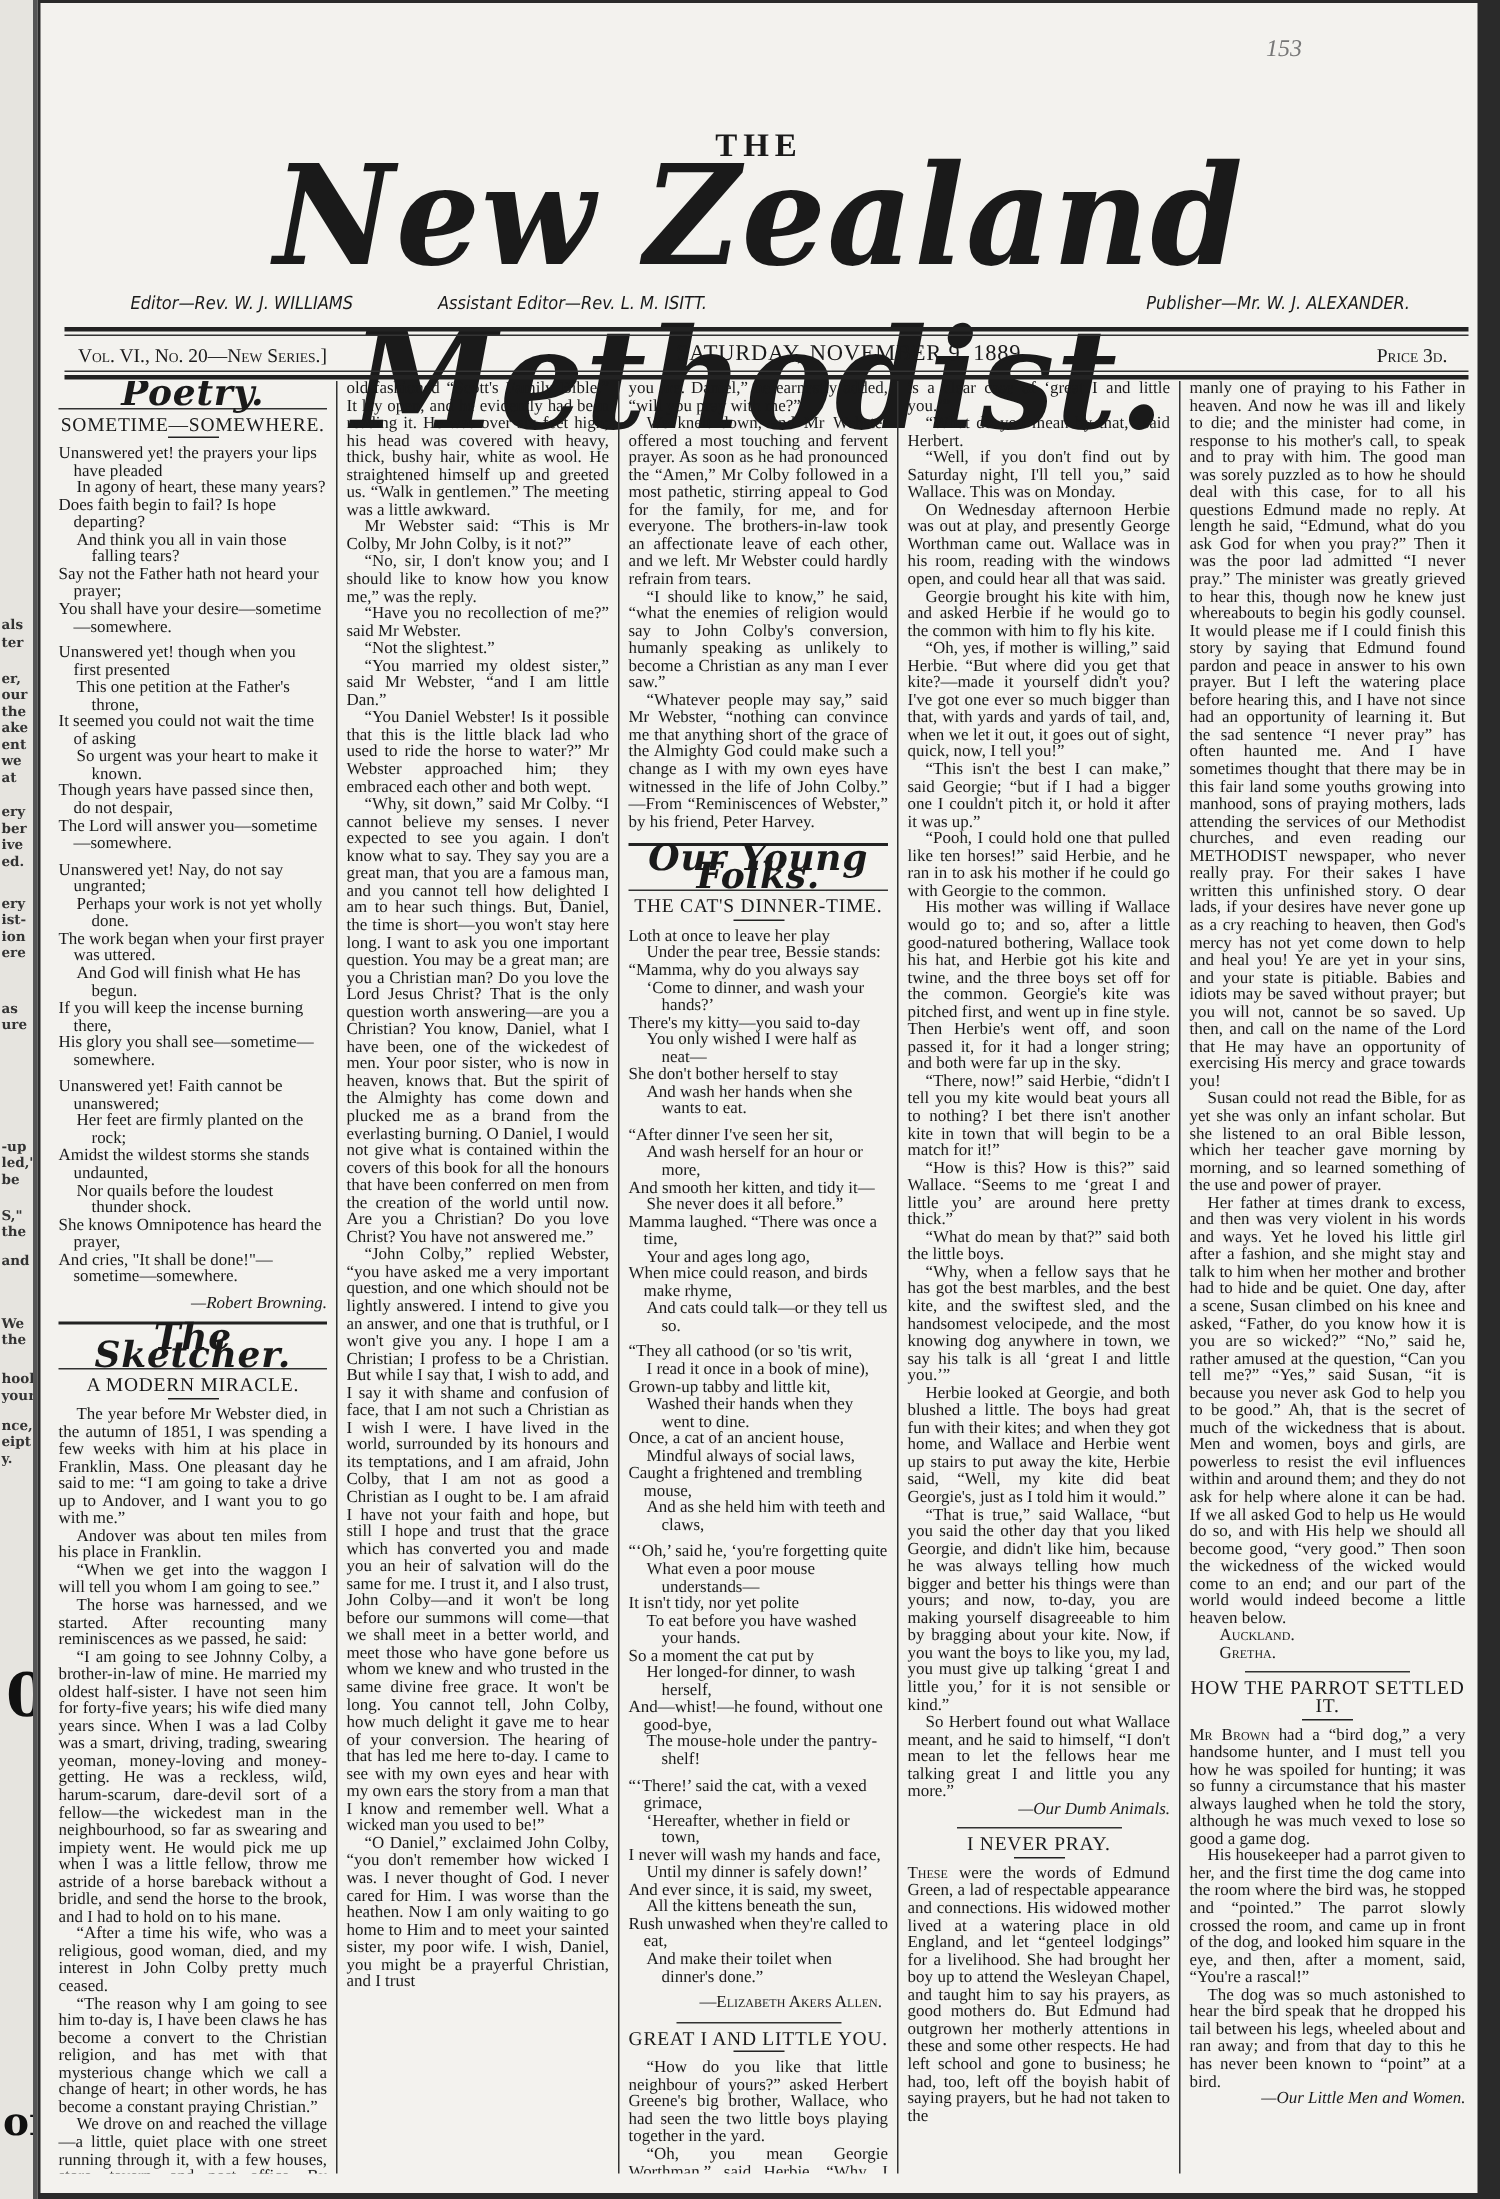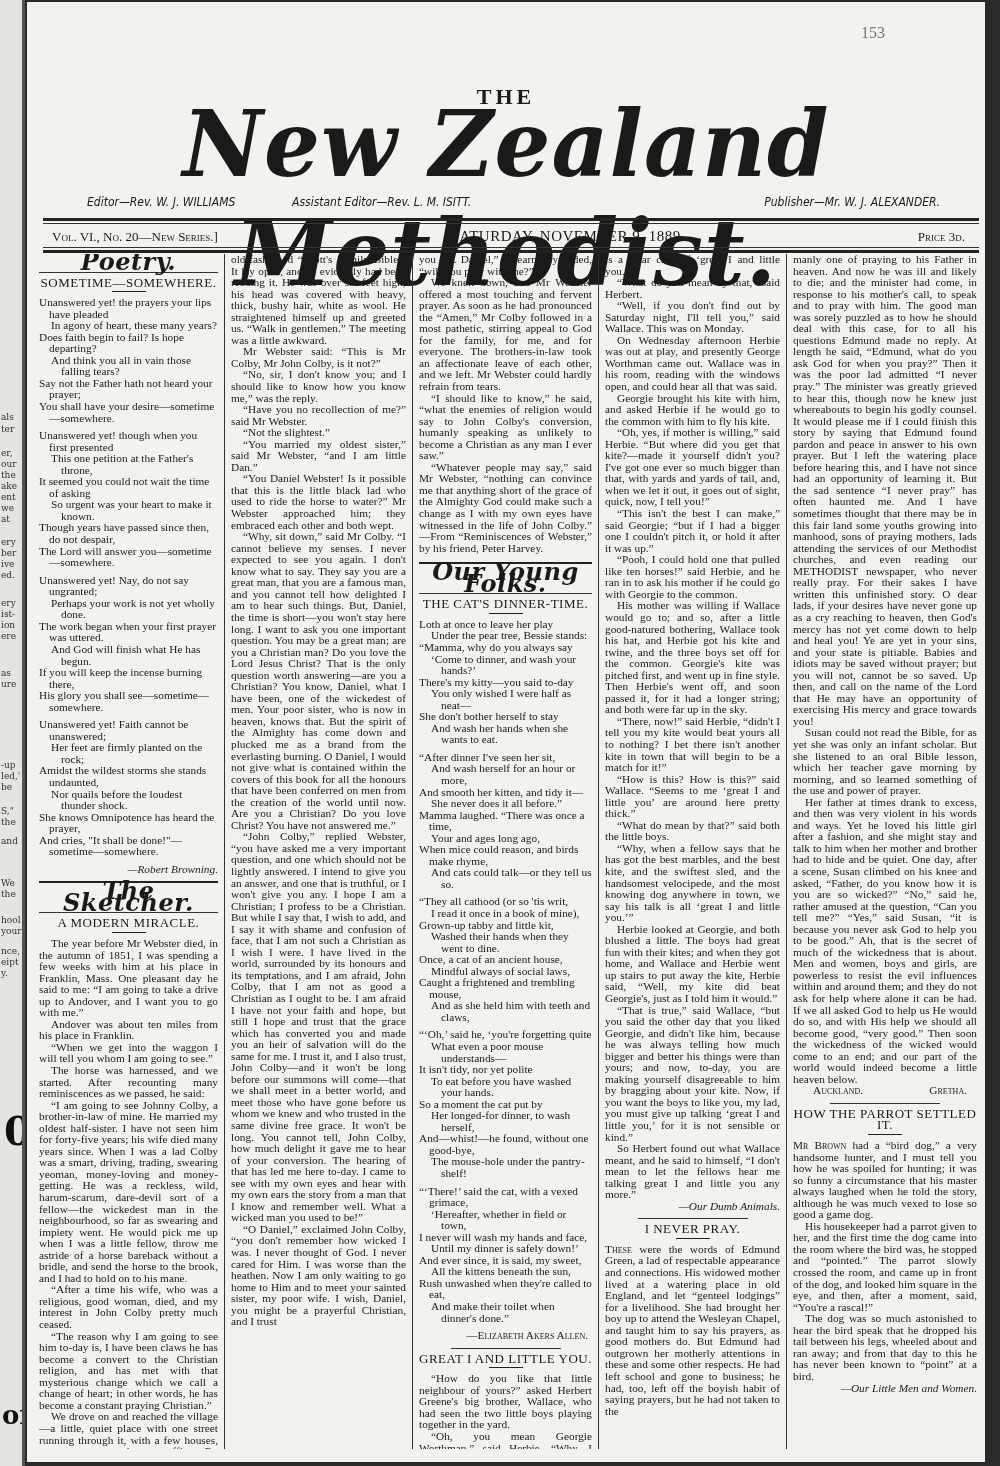--- a/index.html
+++ b/index.html
@@ -8,29 +8,30 @@
     background: #2a2a2a;
     font-family: "DejaVu Serif", serif;
     color: #1a1a1a;
   }
   .page-wrap { position: relative; width: 1000px; height: 1466px; }
   .left-strip {
     position: absolute; left: 0; top: 0; width: 22px; height: 1466px;
     background: #e6e4df; border-right: 3px solid #555;
     font-size: 9px; line-height: 11px; overflow: hidden; color: #333;
   }
-  .left-strip .frag { position: absolute; left: 1px; font-weight: normal; }
+  .left-strip .frag { position: absolute; left: 1px; font-weight: bold; }
   .left-strip .big { position: absolute; left: 4px; font-size: 40px; font-weight: bold; color:#111; }
   .sheet {
     position: absolute; left: 27px; top: 2px; width: 958px; height: 1460px;
     background: #f3f2ee;
   }
   .page-number {
-    position: absolute; right: 100px; top: 22px; font-size: 16px; color: #777;
+    position: absolute; right: 117px; top: 22px; font-size: 16px; color: #777;
     font-family: "Liberation Serif", serif;
+    font-style: italic;
   }
   .masthead-the {
     position: absolute; left: 0; right: 0; top: 82px; text-align: center;
     font-size: 22px; font-weight: bold; letter-spacing: 4px;
     font-family: "Liberation Serif", serif;
   }
   .masthead-title {
     position: absolute; left: 0; right: 0; top: 92px; text-align: center;
     font-family: "DejaVu Serif", serif; font-weight: bold;
     font-size: 88px; letter-spacing: 1px; font-style: italic;
@@ -77,21 +78,21 @@
     text-align: center; font-size: 13px; letter-spacing: 0.5px; margin: 4px 0 2px;
   }
   .short-rule { width: 34px; margin: 3px auto 5px; border-top: 1.5px solid #222; }
   .mid-rule { width: 110px; margin: 6px auto 4px; border-top: 1px solid #333; }
   .verse { margin: 0 0 6px; }
   .verse div { text-indent: -10px; padding-left: 14px; text-align: left; }
   .verse div.in { padding-left: 22px; }
   .verse div.out { padding-left: 10px; }
   .attrib { text-align: right; font-style: italic; }
   .attrib-sc { text-align: right; font-variant: small-caps; margin-right: 4px; }
-  .signoff { display: flex; justify-content: space-between; padding: 0 10px 0 20px; font-variant: small-caps; }
+  .signoff { display: flex; justify-content: space-between; padding: 0 10px 0 20px; font-variant: small-caps; flex-direction: column; }
   .smallcaps { font-variant: small-caps; }
 </style>
 </head>
 <body>
 
 <div class="page-wrap">
 
   <div class="left-strip">
     <span class="frag" style="top:412px">als</span>
     <span class="frag" style="top:424px">ter</span>

